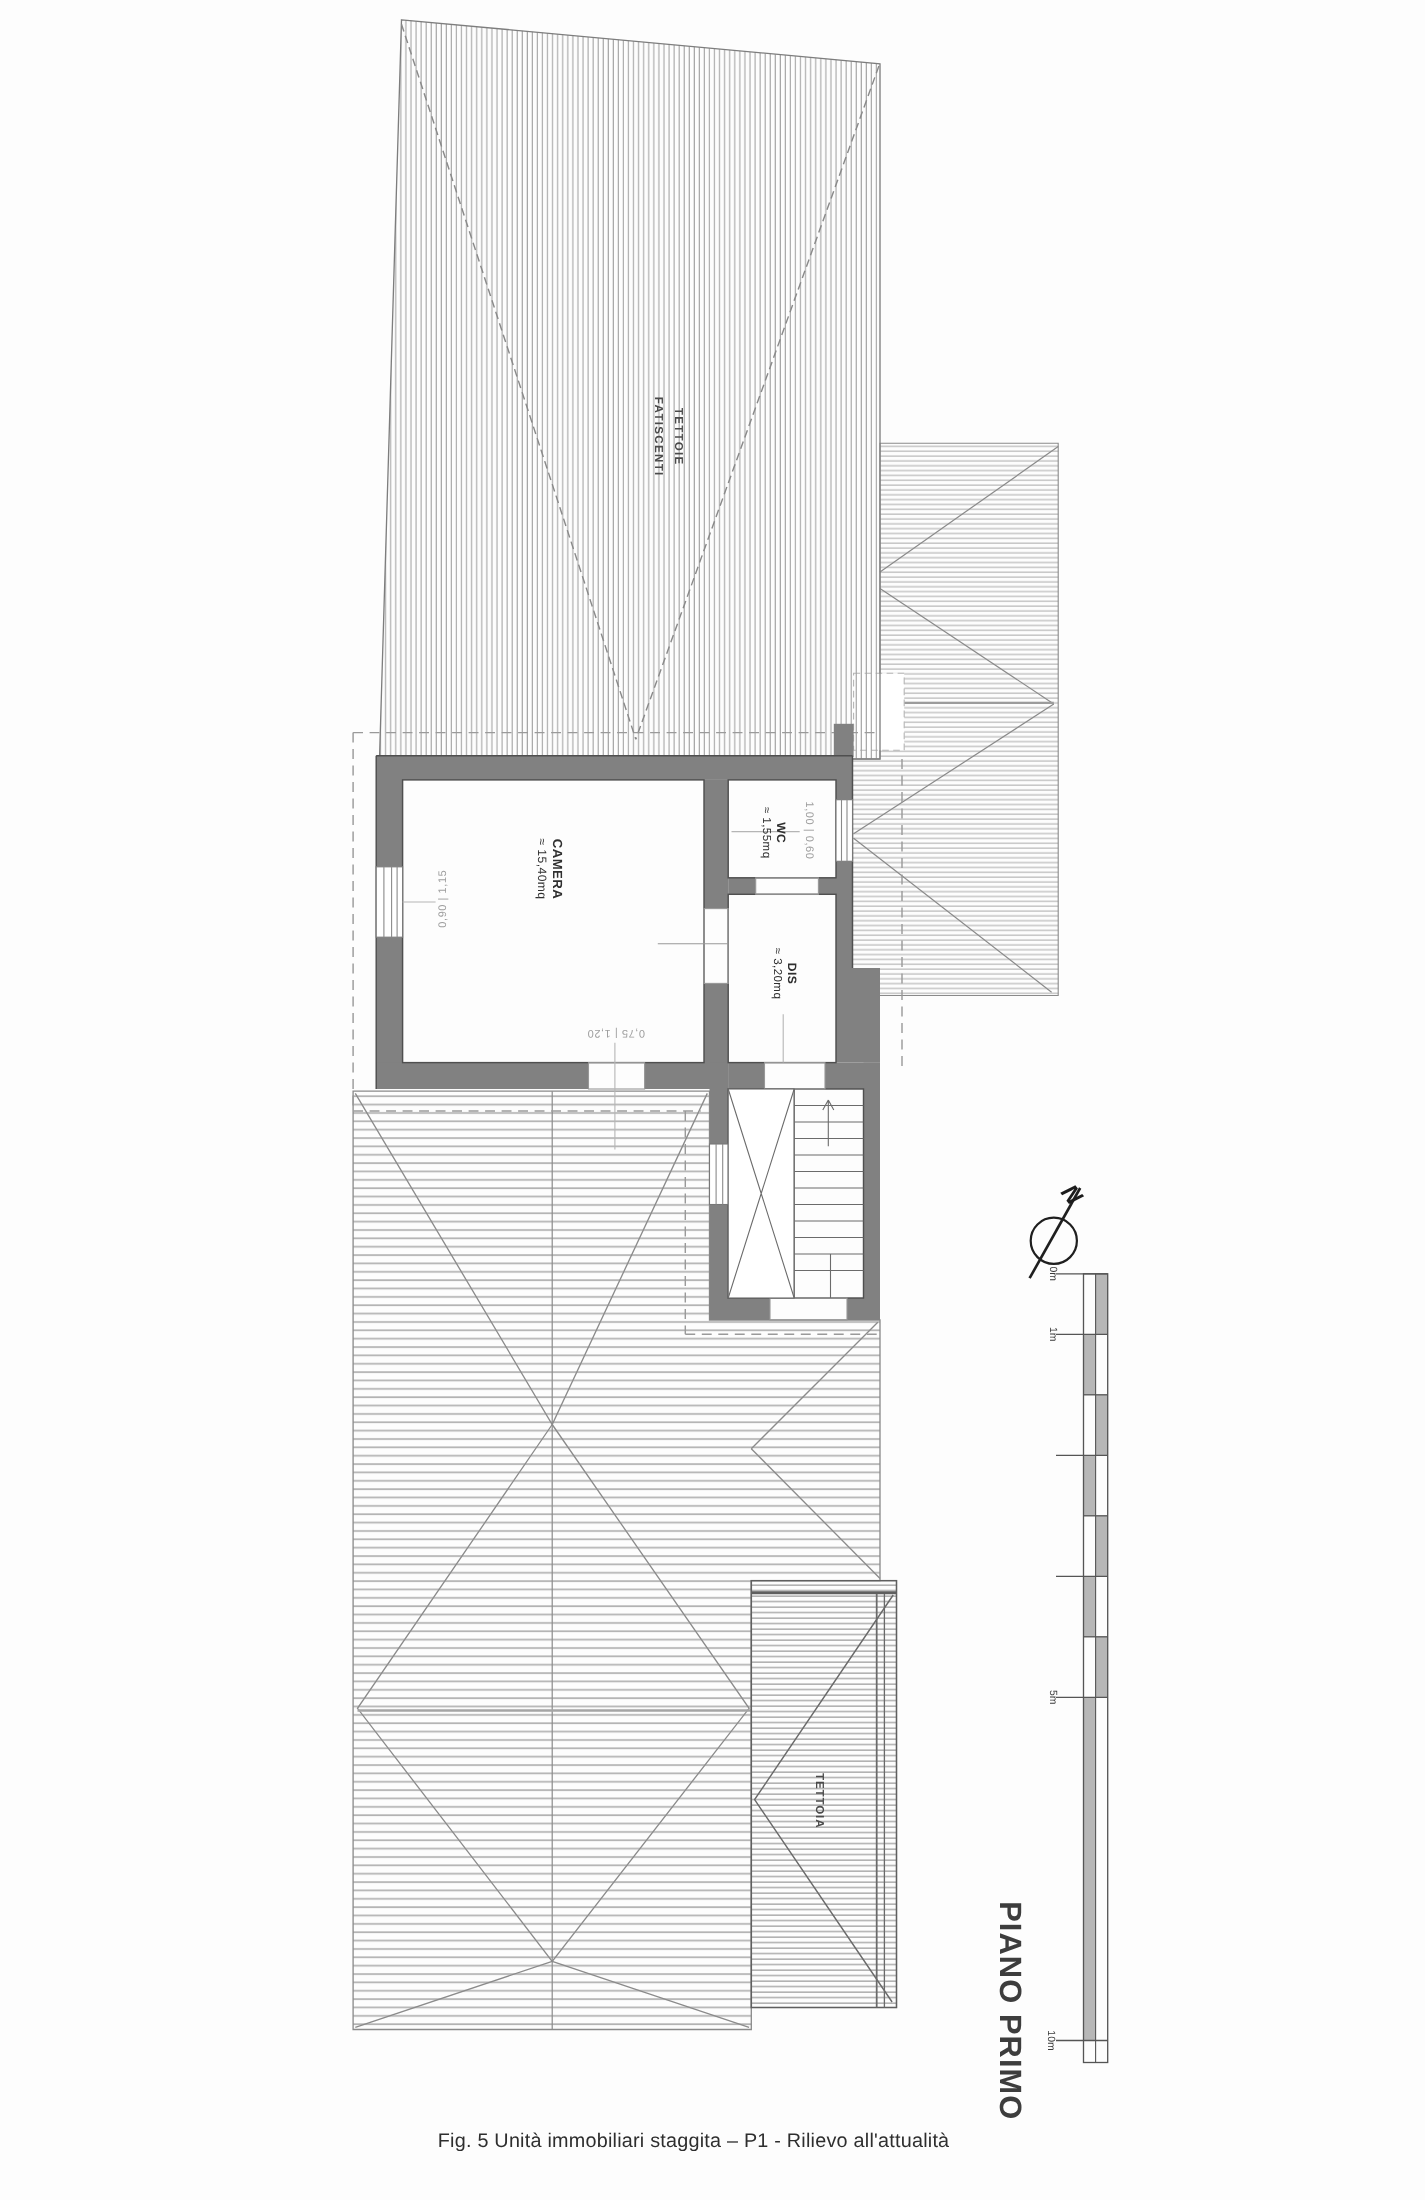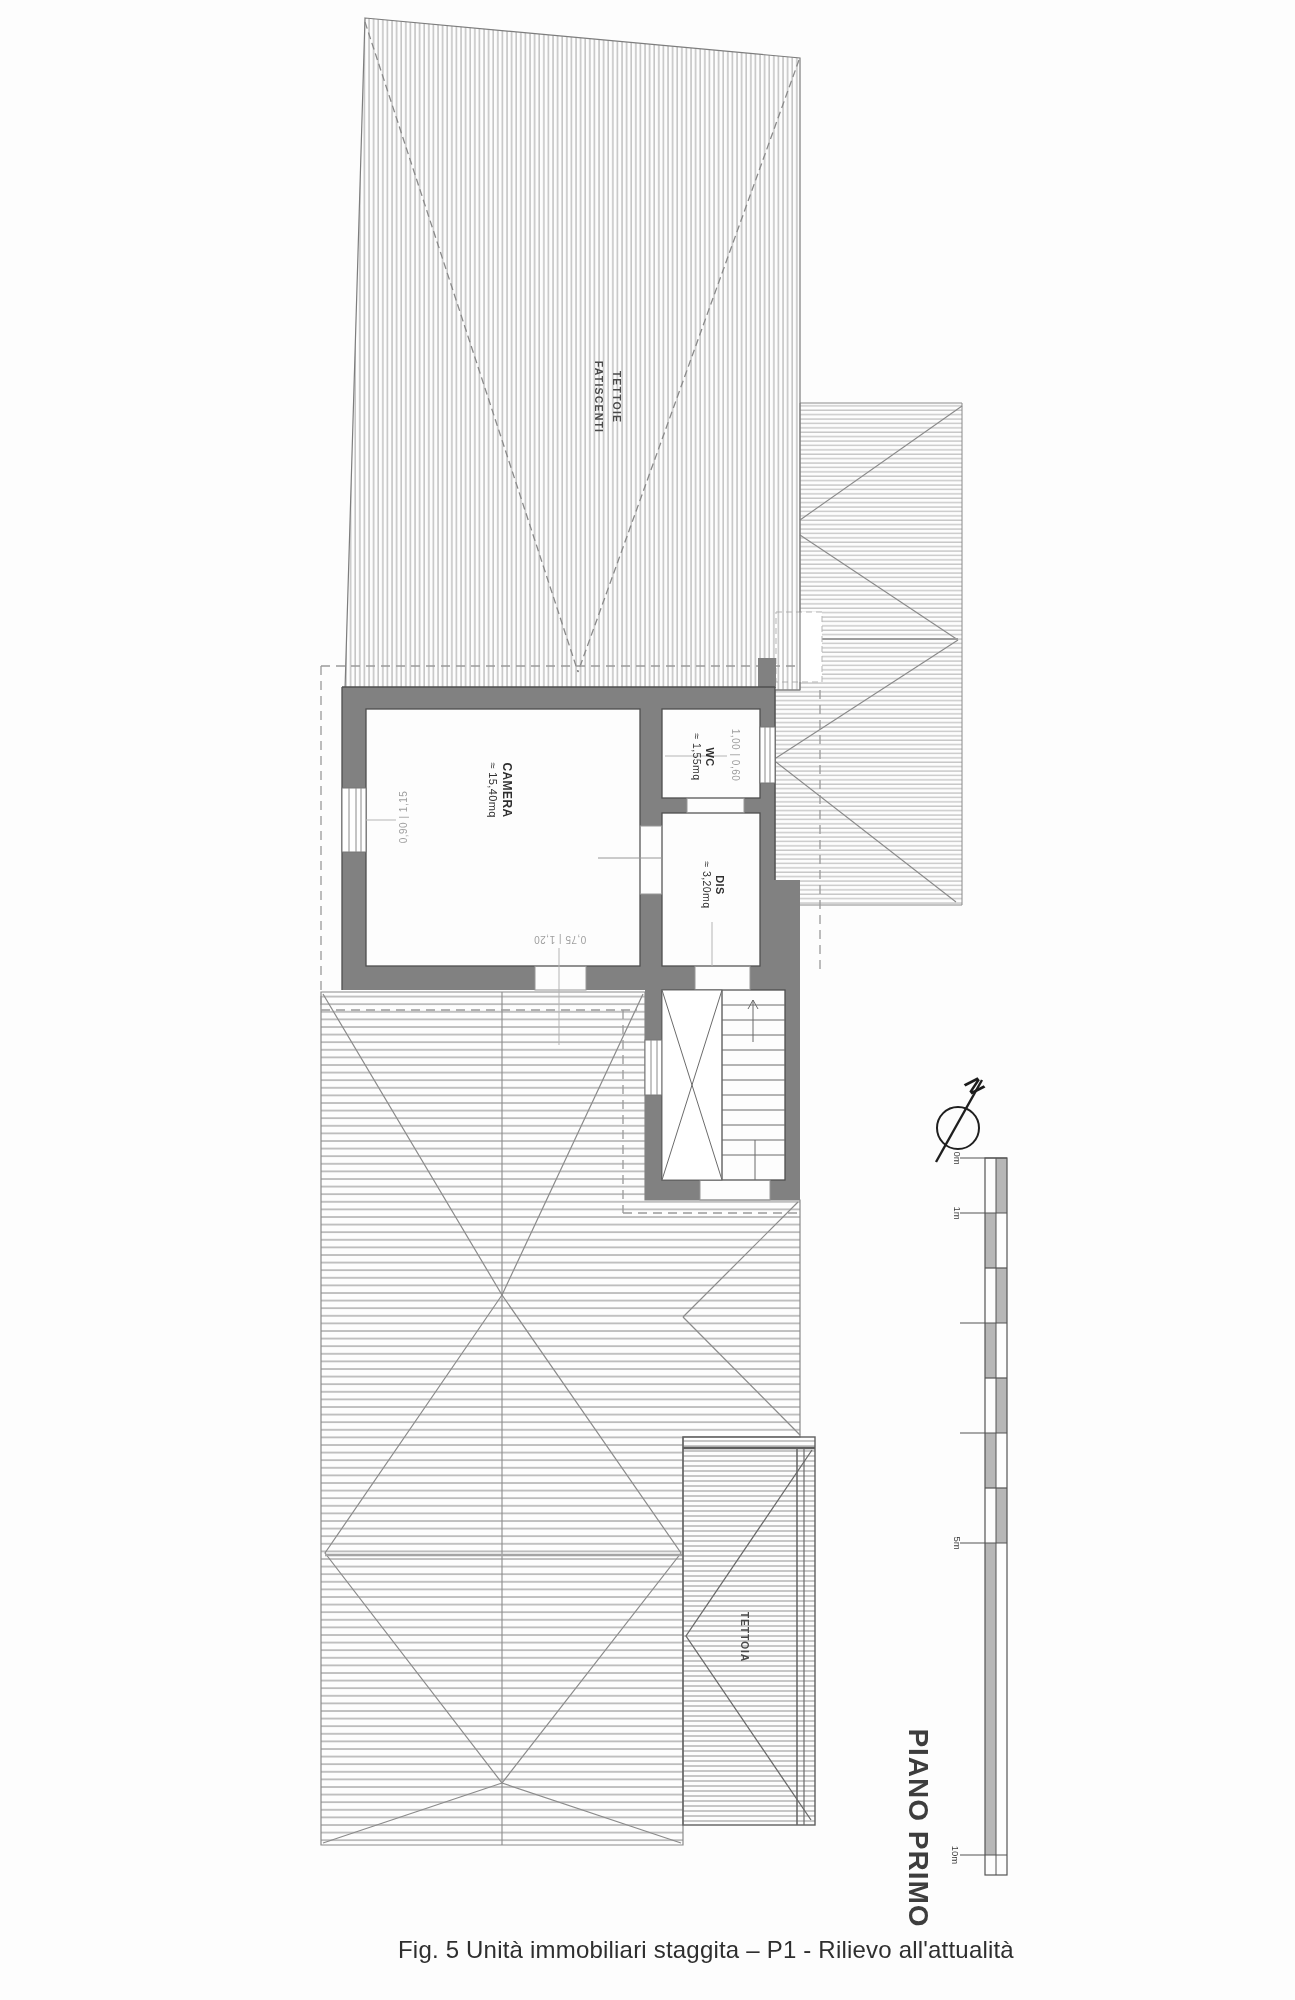--- a/index.html
+++ b/index.html
@@ -15,21 +15,21 @@
   .dim{position:absolute;font-size:10px;color:#9e9e9e;white-space:nowrap;letter-spacing:.5px;}
   .dim.v90{transform:translate(-50%,-50%) rotate(90deg);}
   .dim.v270{transform:translate(-50%,-50%) rotate(-90deg);}
   .dim.r180{transform:translate(-50%,-50%) rotate(180deg);}
   #piano-primo{position:absolute;transform:translate(-50%,-50%) rotate(90deg);
        font-size:28px;font-weight:700;color:#3d3d3d;letter-spacing:1px;white-space:nowrap;}
   #north-n{position:absolute;transform:translate(-50%,-50%) rotate(52deg);
        font-size:22px;font-weight:700;font-style:italic;color:#1c1c1c;}
   .scalelbl{position:absolute;transform:translate(-50%,-50%) rotate(90deg);
        font-size:9.5px;color:#3a3a3a;white-space:nowrap;}
-  #caption{position:absolute;left:398px;top:1936px;width:560px;font-size:24px;
+  #caption{position:absolute;left:398px;top:1936px;width:560px;font-size:18px;
        color:#2e2e2e;letter-spacing:.2px;white-space:nowrap;}
 </style>
 </head>
 <body>
 
 <div id="page">
 
 <svg width="1295" height="2000" viewBox="0 0 1295 2000">
   <defs>
     <pattern id="vh" width="4.6" height="12" patternUnits="userSpaceOnUse">

